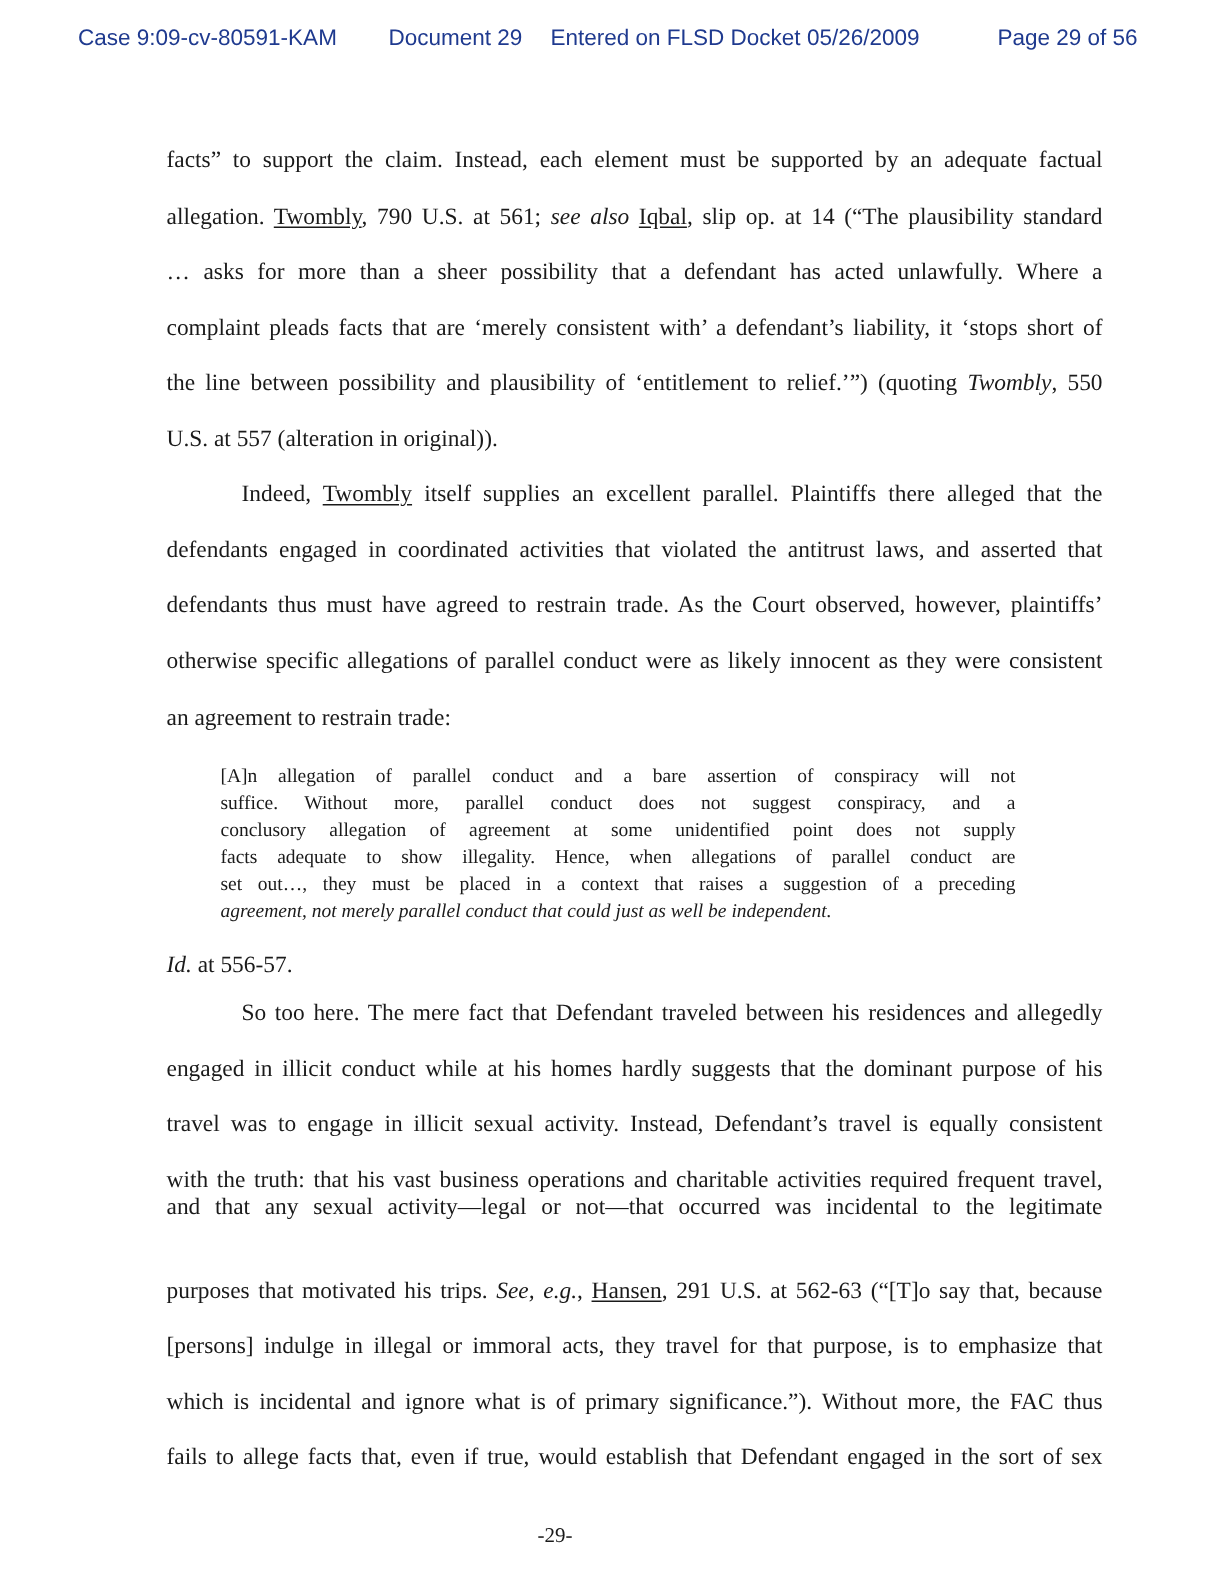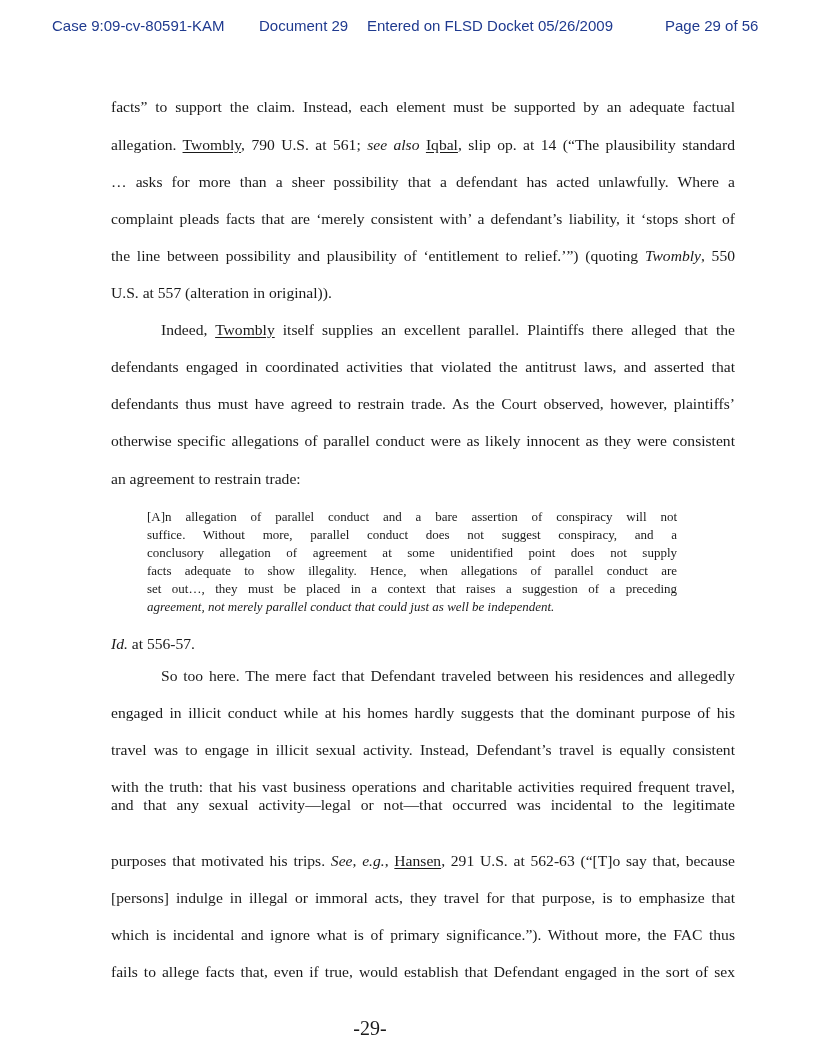--- a/index.html
+++ b/index.html
@@ -21,21 +21,21 @@
     .line.indent { left: 147px; width: 574px; }
     .bq {
       position: absolute; left: 147px; width: 530px; white-space: nowrap;
       text-align: justify; text-align-last: justify; line-height: 18px; font-size: 13px;
     }
     .bq.last { text-align-last: left; font-style: italic; }
     .u { text-decoration: underline; text-underline-offset: 2px; }
     .i { font-style: italic; }
     .pagenum {
       position: absolute; top: 1017px; left: 0; width: 740px; text-align: center;
-      font-family: "Liberation Serif", serif; font-size: 20px; color: #1a1a1a;
+      font-family: "Liberation Serif", serif; font-size: 14px; color: #1a1a1a;
     }
   </style>
 </head>
 <body>
 
 <div class="header">
   <span style="left:52px">Case 9:09-cv-80591-KAM</span>
   <span style="left:259px">Document 29</span>
   <span style="left:367px">Entered on FLSD Docket 05/26/2009</span>
   <span style="left:665px">Page 29 of 56</span>

